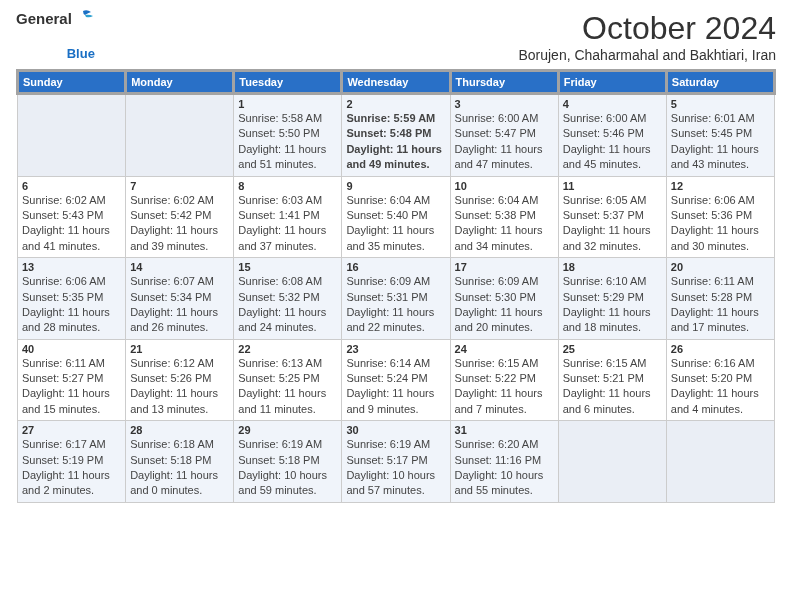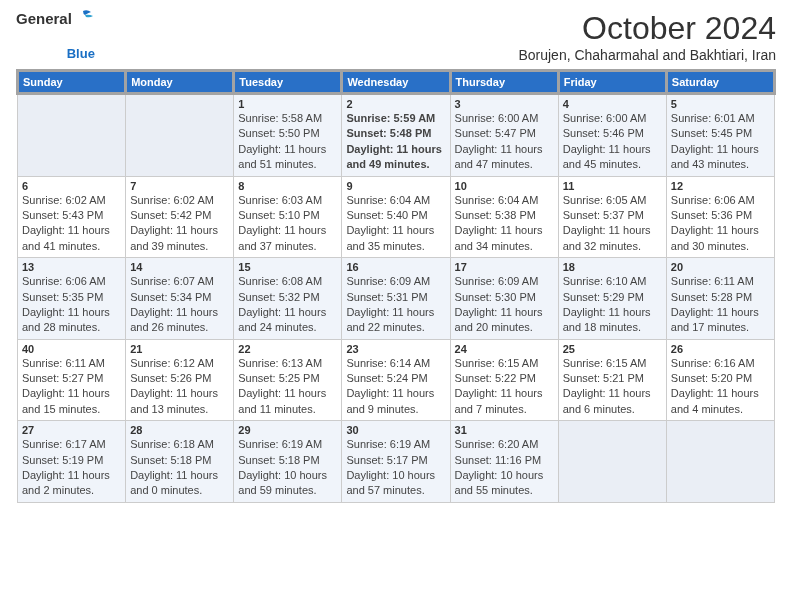--- a/index.html
+++ b/index.html
@@ -177,21 +177,21 @@
           <td>
             <span class="day-number">7</span>
             <div class="day-info" style="white-space: pre-line;">Sunrise: 6:02 AM
 Sunset: 5:42 PM
 Daylight: 11 hours
 and 39 minutes.</div>
           </td>
           <td>
             <span class="day-number">8</span>
             <div class="day-info" style="white-space: pre-line;">Sunrise: 6:03 AM
-Sunset: 5:10 PM
+Sunset: 1:41 PM
 Daylight: 11 hours
 and 37 minutes.</div>
           </td>
           <td>
             <span class="day-number">9</span>
             <div class="day-info" style="white-space: pre-line;">Sunrise: 6:04 AM
 Sunset: 5:40 PM
 Daylight: 11 hours
 and 35 minutes.</div>
           </td>

